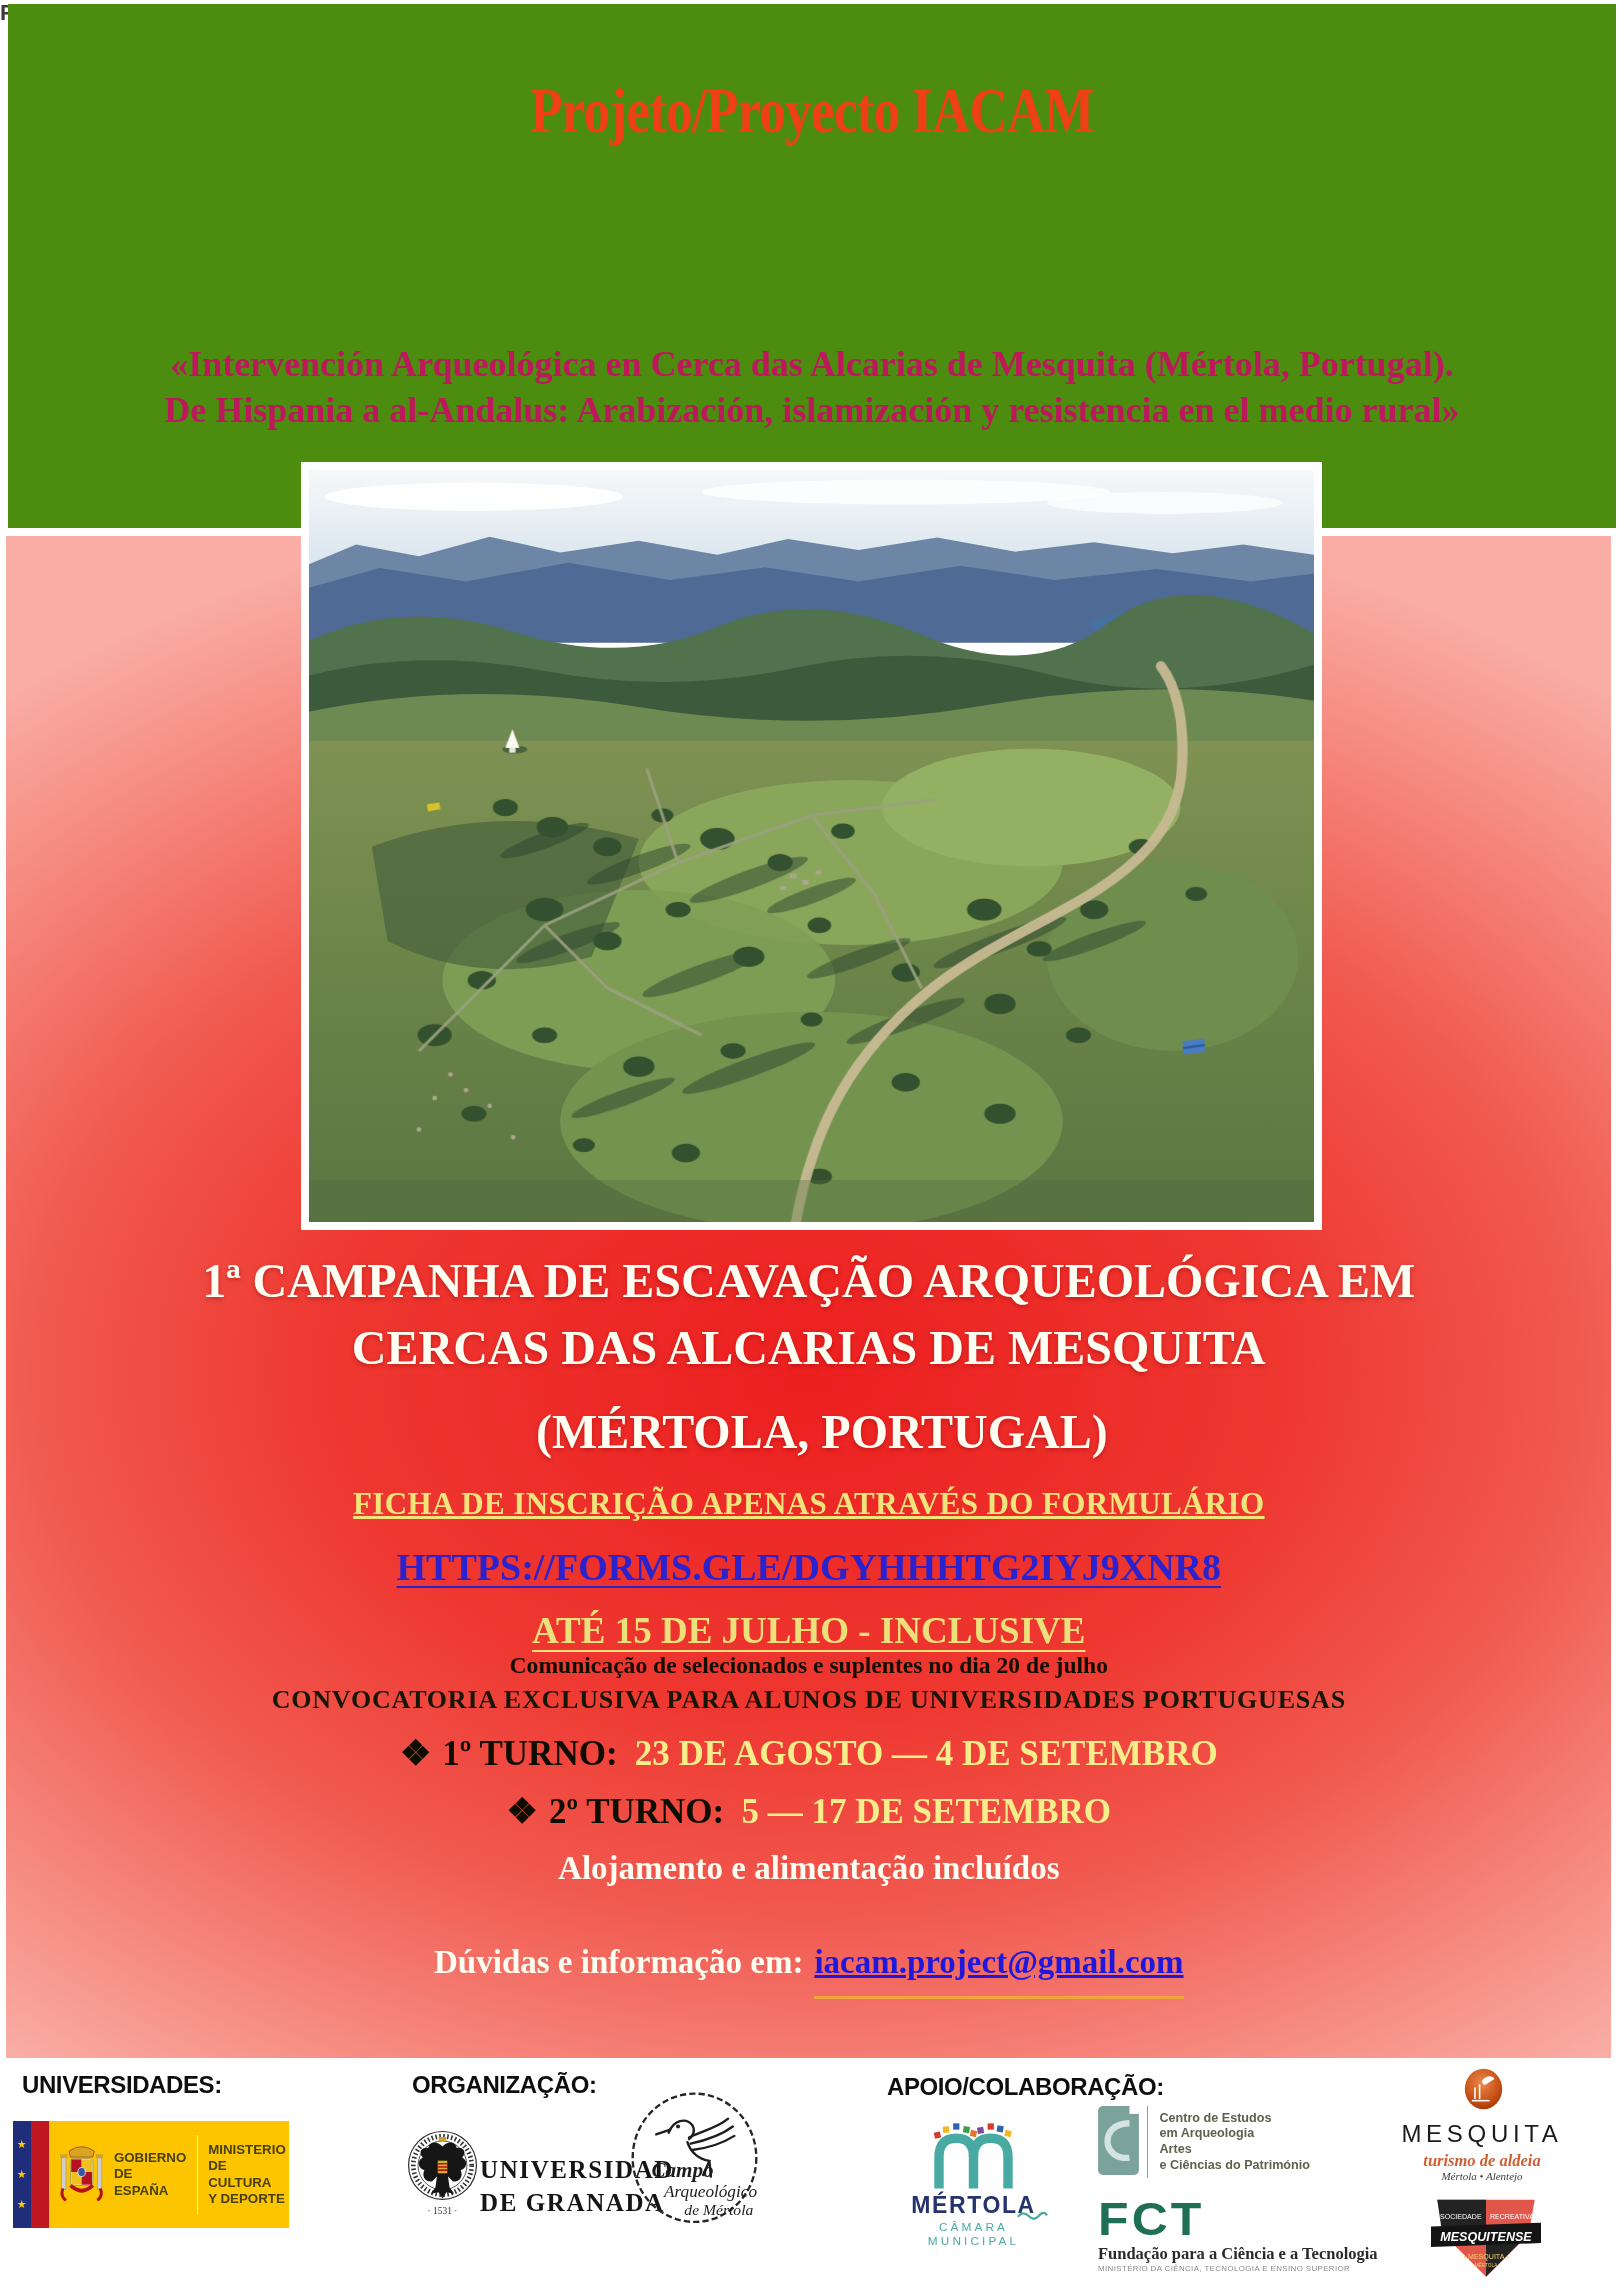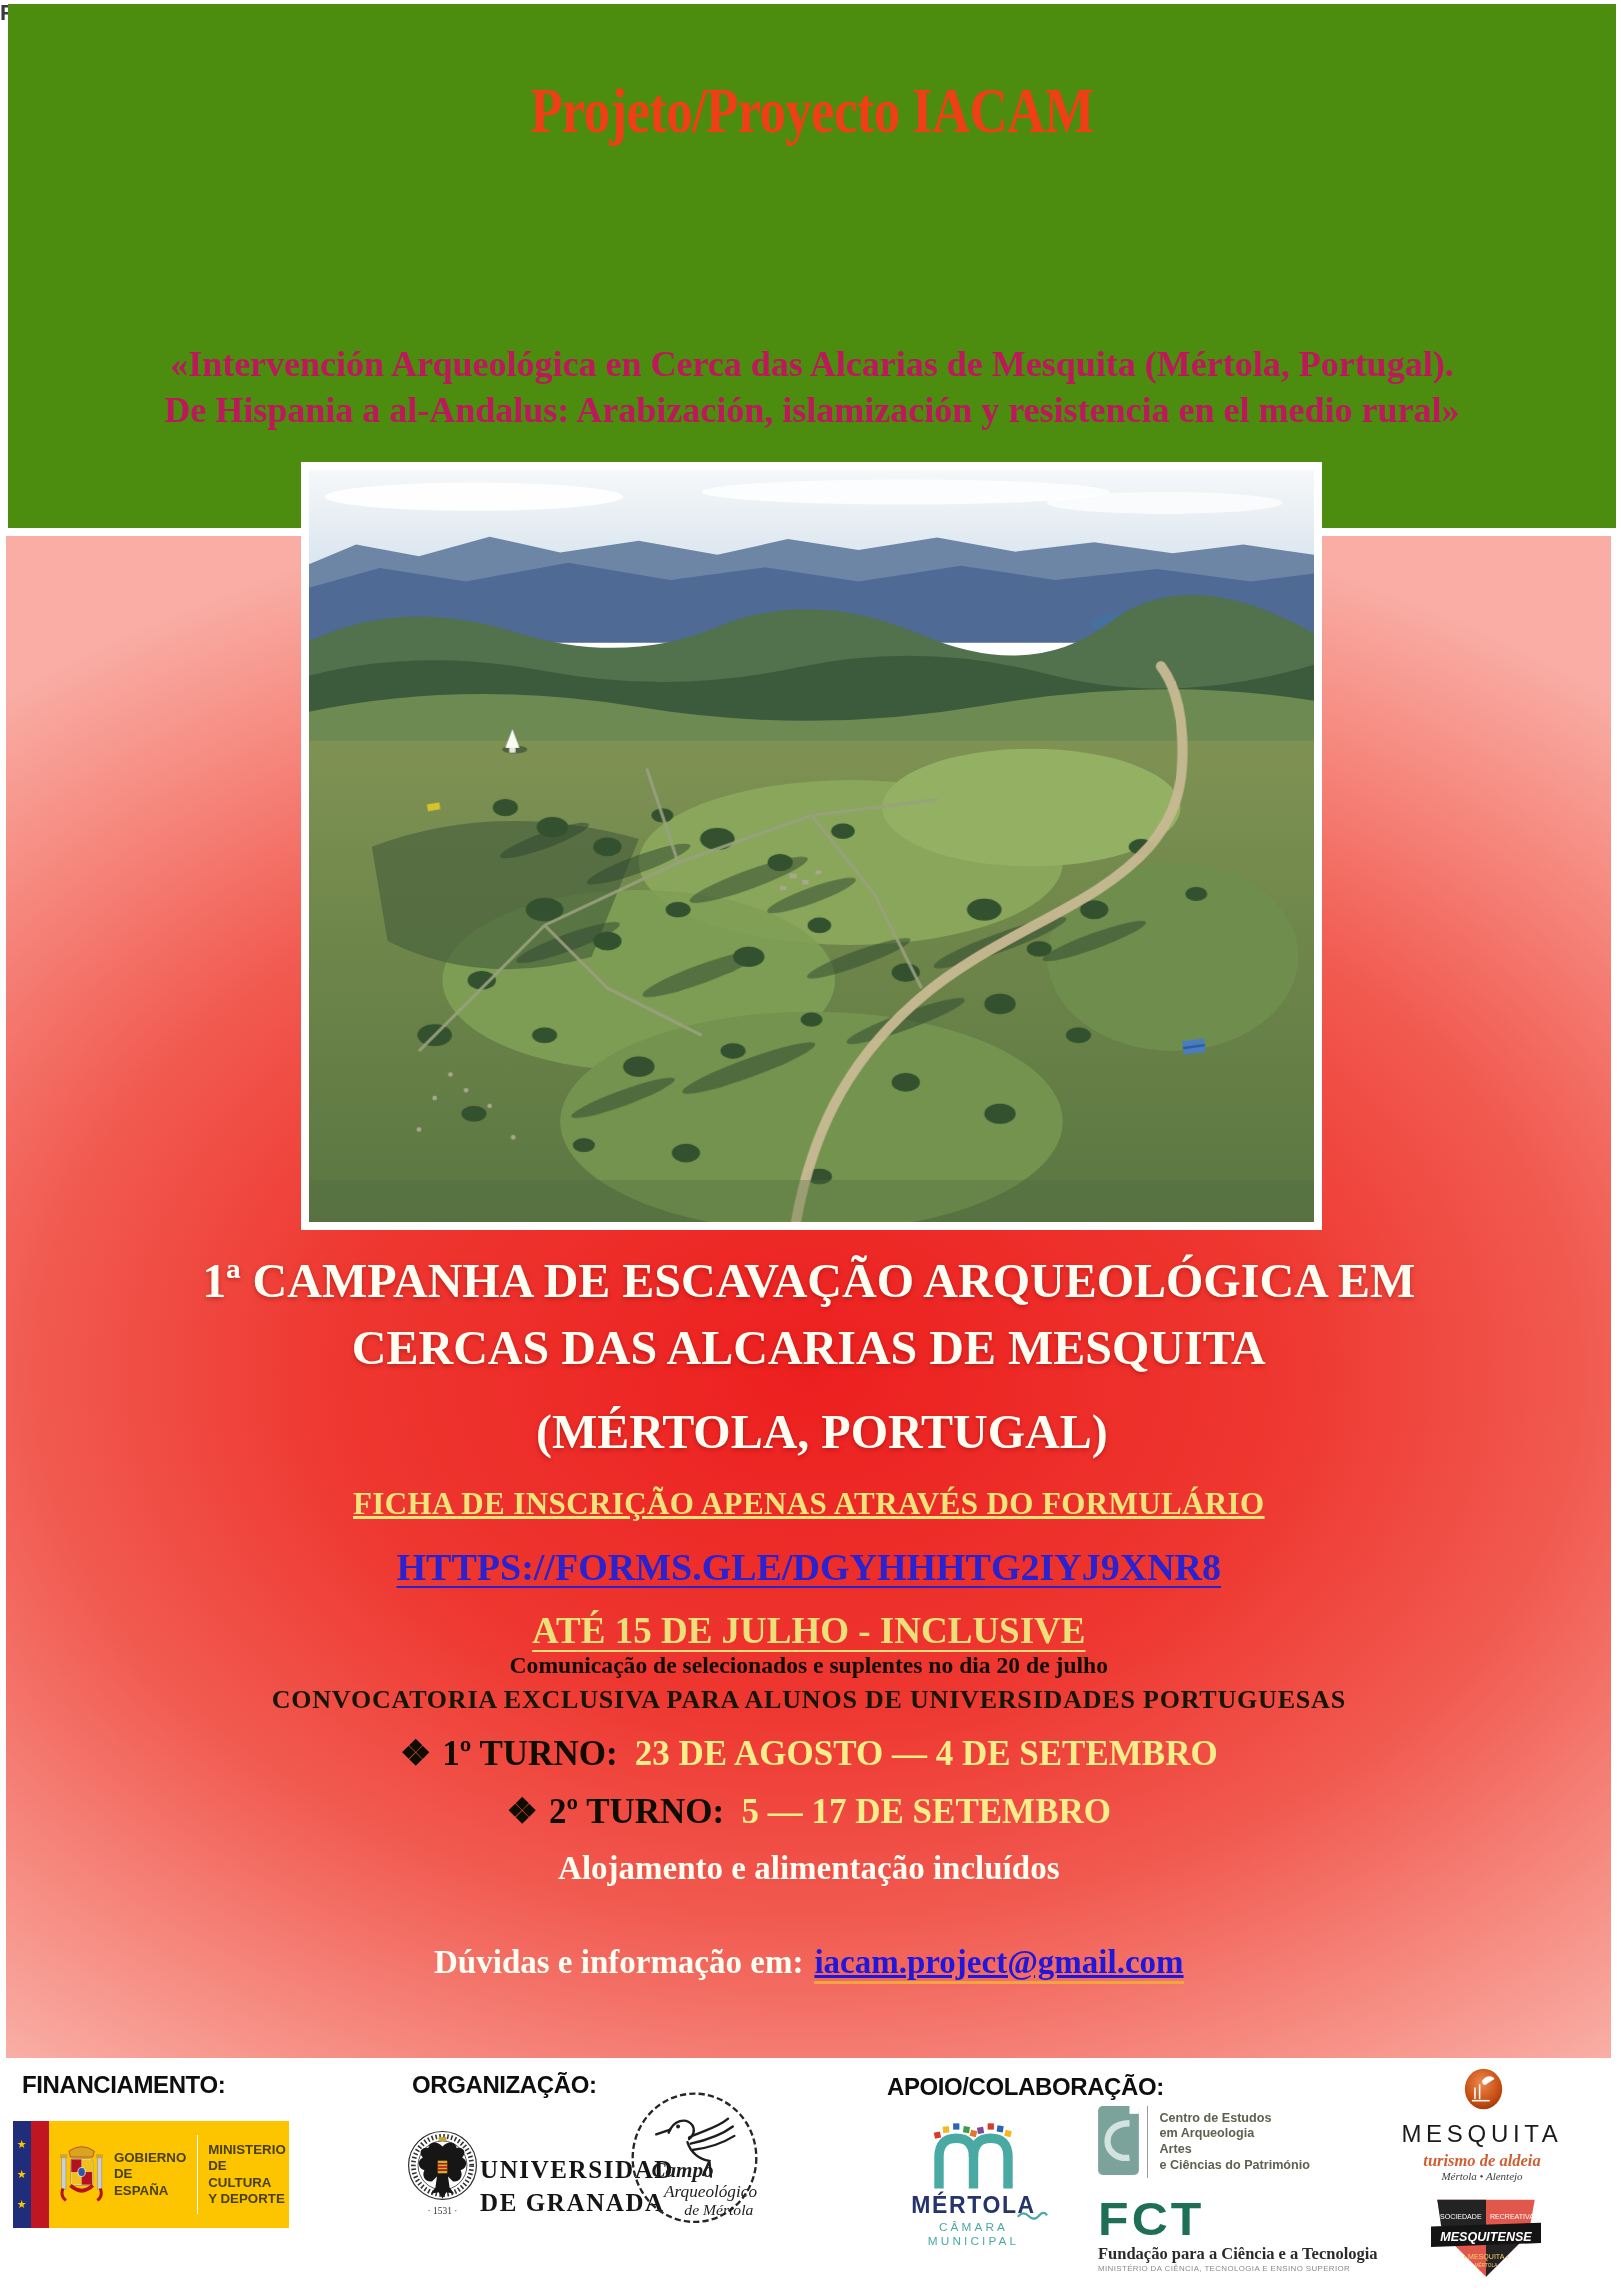--- a/index.html
+++ b/index.html
@@ -40,21 +40,21 @@
   #ate span{text-decoration:underline;text-decoration-thickness:2.4px;text-underline-offset:7px;}
   #note{top:1652px;font-size:23.6px;font-weight:700;color:#111000;}
   #conv{top:1685px;font-size:26px;font-weight:600;color:#161604;letter-spacing:0.8px;}
   .turno{font-size:35px;font-weight:700;color:#0d0d00;}
   #t1{top:1733px;} #t2{top:1791px;}
   .turno .bullet{margin-right:11px;}
   .turno .tlabel{margin-right:17.3px;}
   .turno .dates{color:#f6ee8a;}
   #aloja{top:1850px;font-size:33px;font-weight:700;color:#fffef2;}
   #contact{top:1944px;font-size:33px;font-weight:700;color:#fffef2;}
-  #contact .email{color:#1f18dc;border-bottom:3.1px solid #f0a63c;padding-bottom:1px;margin-left:11px;}
+  #contact .email{color:#1f18dc;border-bottom:3.1px solid #f0a63c;padding-bottom:16px;margin-left:11px;}
 
   
   .fhead{position:absolute;font-family:"Liberation Sans",sans-serif;font-weight:700;
     font-size:24px;letter-spacing:-0.4px;color:#0e0e0e;}
   #fin{left:22px;top:2071px;}
   #org{left:412px;top:2071px;}
   #apo{left:887px;top:2073px;}
   #ref{left:17.3px;top:2237px;font-family:"Liberation Sans",sans-serif;font-weight:700;
     font-size:22px;letter-spacing:-0.4px;color:#3b3b3b;}
 
@@ -254,21 +254,21 @@
     <span class="bullet">❖</span><span class="tlabel">1º TURNO:</span><span class="dates">23 DE AGOSTO — 4 DE SETEMBRO</span>
   </div>
   <div id="t2" class="rline turno">
     <span class="bullet">❖</span><span class="tlabel">2º TURNO:</span><span class="dates">5  — 17 DE SETEMBRO</span>
   </div>
   <div id="aloja" class="rline">Alojamento e alimentação incluídos</div>
   <div id="contact" class="rline">
     <span>Dúvidas e informação em:</span><a href="#" class="email">iacam.project@gmail.com</a>
   </div>
 
-  <div id="fin" class="fhead">FINANCIAMENTO:</div>
+  <div id="fin" class="fhead">UNIVERSIDADES:</div>
   <div id="org" class="fhead">ORGANIZAÇÃO:</div>
   <div id="apo" class="fhead">APOIO/COLABORAÇÃO:</div>
 
   <div id="spain" class="abs">
     <div class="eu">
       <span>★</span>
       <span>★</span>
       <span>★</span>
     </div>
     <div class="rs"></div>

